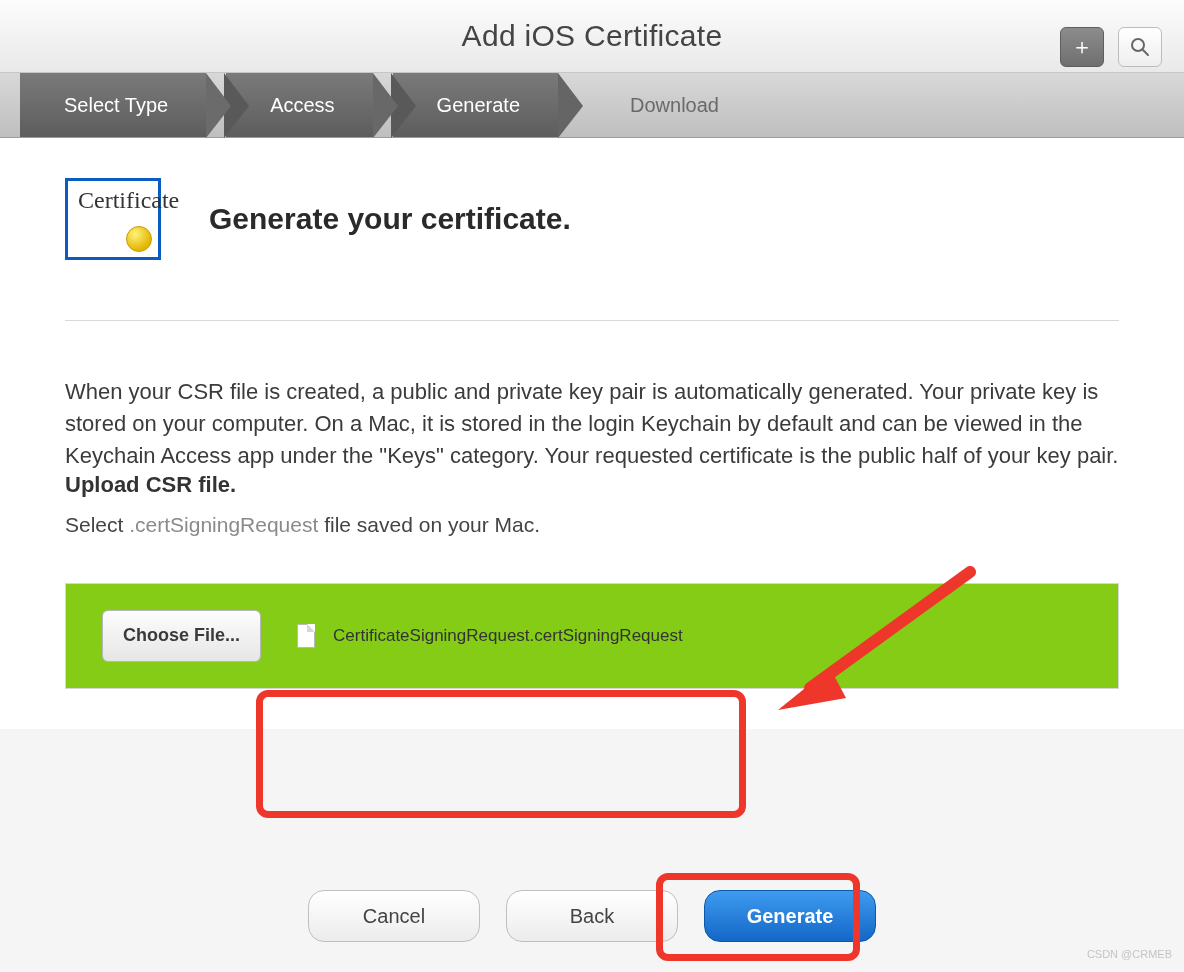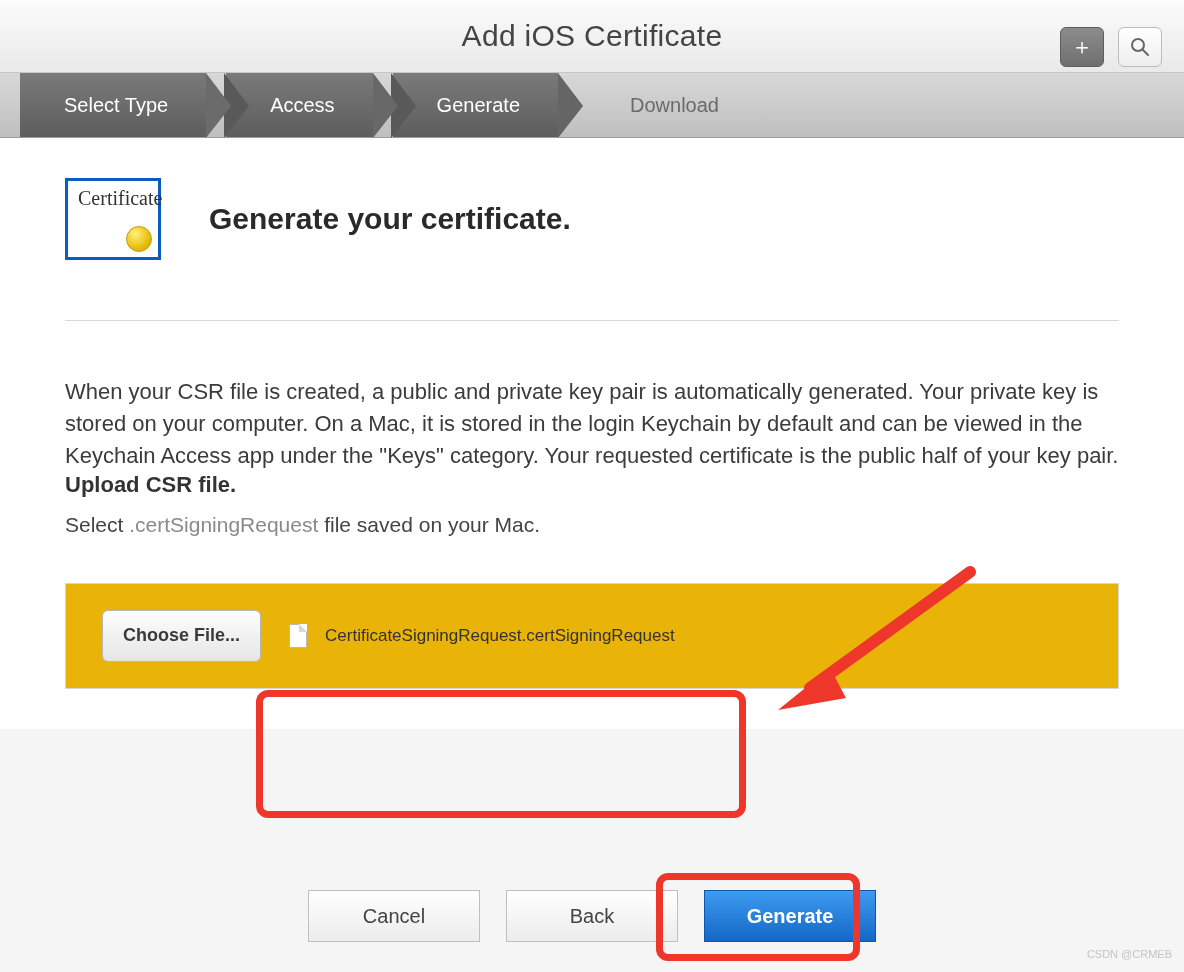--- a/index.html
+++ b/index.html
@@ -119,21 +119,21 @@
   .cert-icon {
     width: 96px; height: 82px;
     border: 3px solid #0a5cc2;
     background: #fff;
     padding: 6px;
     display: flex; flex-direction: column; justify-content: flex-start;
     position: relative;
   }
   .cert-icon .script {
     font-family: "Brush Script MT", cursive;
-    font-size: 20px;
+    font-size: 24px;
     color: #333;
     padding-left: 4px;
     text-align: center;
   }
   .cert-icon .seal {
     position: absolute;
     right: 6px; bottom: 5px;
     width: 26px; height: 26px;
     border-radius: 50%;
     background: radial-gradient(circle at 35% 30%, #fff27a, #e2b600 70%);
@@ -165,26 +165,26 @@
   }
   .upload-sub {
     font-size: 21px;
     color: #444;
     margin-bottom: 46px;
   }
   .upload-sub .ext { color: #8a8a8a; }
 
   .upload-row {
     border: 1px solid #d6d6d6;
-    background: #eab308;
+    background: #84cc16;
     height: 106px;
     display: flex;
     align-items: center;
     padding: 0 36px;
-    gap: 28px;
+    gap: 36px;
     position: relative;
   }
   .choose-btn {
     height: 52px;
     min-width: 150px;
     padding: 0 20px;
     border-radius: 6px;
     background: linear-gradient(#fdfdfd, #e6e6e6);
     border: 1px solid #b7b7b7;
     font-size: 18px;
@@ -239,21 +239,21 @@
   
   .footer {
     position: absolute;
     left: 0; right: 0; bottom: 30px;
     display: flex;
     justify-content: center;
     gap: 26px;
   }
   .btn {
     width: 172px; height: 52px;
-    border-radius: 0;
+    border-radius: 16px;
     font-size: 20px;
     cursor: pointer;
   }
   .btn-secondary {
     background: linear-gradient(#ffffff, #ececec);
     border: 1px solid #bfbfbf;
     color: #444;
   }
   .btn-primary {
     background: linear-gradient(#3e9bf0, #1467c7);

